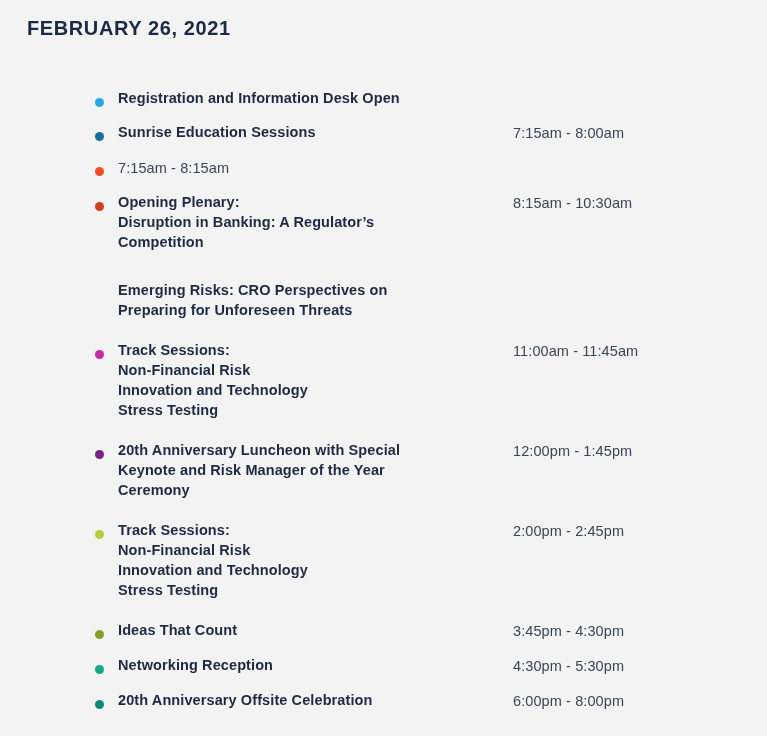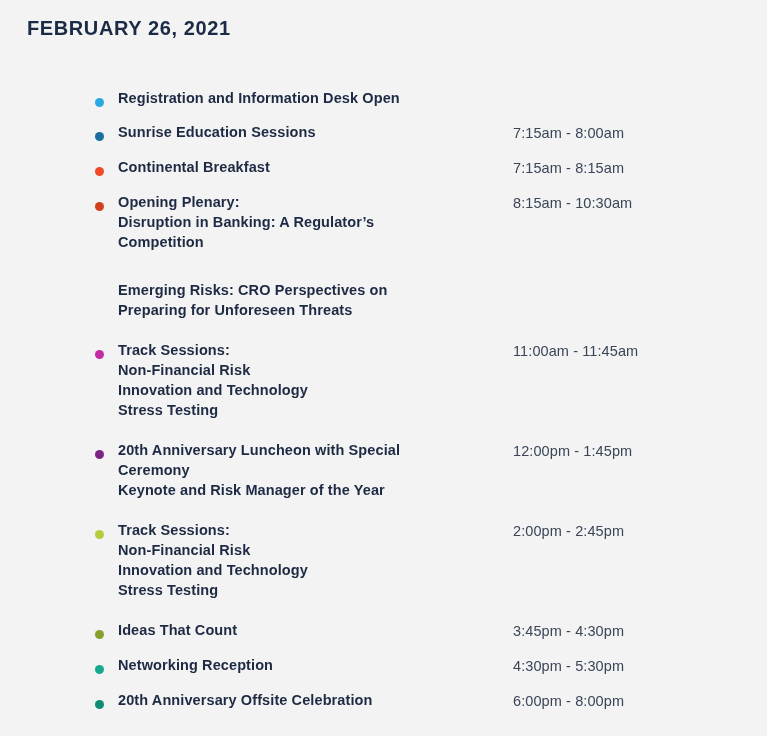--- a/index.html
+++ b/index.html
@@ -140,23 +140,20 @@
             <span class="time-text">7:15am - 8:00am</span>
           </div>
         </div>
       </div>
       <div class="gap-sm"></div>
       <div class="agenda-row">
         <div class="row-inner">
           <div class="bullet-cell">
             <span class="bullet" style="background: rgb(239, 75, 40);"></span>
           </div>
-          <div class="title-cell">
-            <span class="item-line">Continental Breakfast</span>
-          </div>
           <div class="time-cell">
             <span class="time-text">7:15am - 8:15am</span>
           </div>
         </div>
       </div>
       <div class="gap-sm"></div>
       <div class="agenda-row">
         <div class="row-inner">
           <div class="bullet-cell">
             <span class="bullet" style="background: rgb(208, 64, 30);"></span>
@@ -191,22 +188,22 @@
         </div>
       </div>
       <div class="gap-md"></div>
       <div class="agenda-row">
         <div class="row-inner">
           <div class="bullet-cell">
             <span class="bullet" style="background: rgb(123, 35, 130);"></span>
           </div>
           <div class="title-cell">
             <span class="item-line">20th Anniversary Luncheon with Special</span>
+            <span class="item-line">Keynote and Risk Manager of the Year</span>
             <span class="item-line">Ceremony</span>
-            <span class="item-line">Keynote and Risk Manager of the Year</span>
           </div>
           <div class="time-cell">
             <span class="time-text">12:00pm - 1:45pm</span>
           </div>
         </div>
       </div>
       <div class="gap-md"></div>
       <div class="agenda-row">
         <div class="row-inner">
           <div class="bullet-cell">

